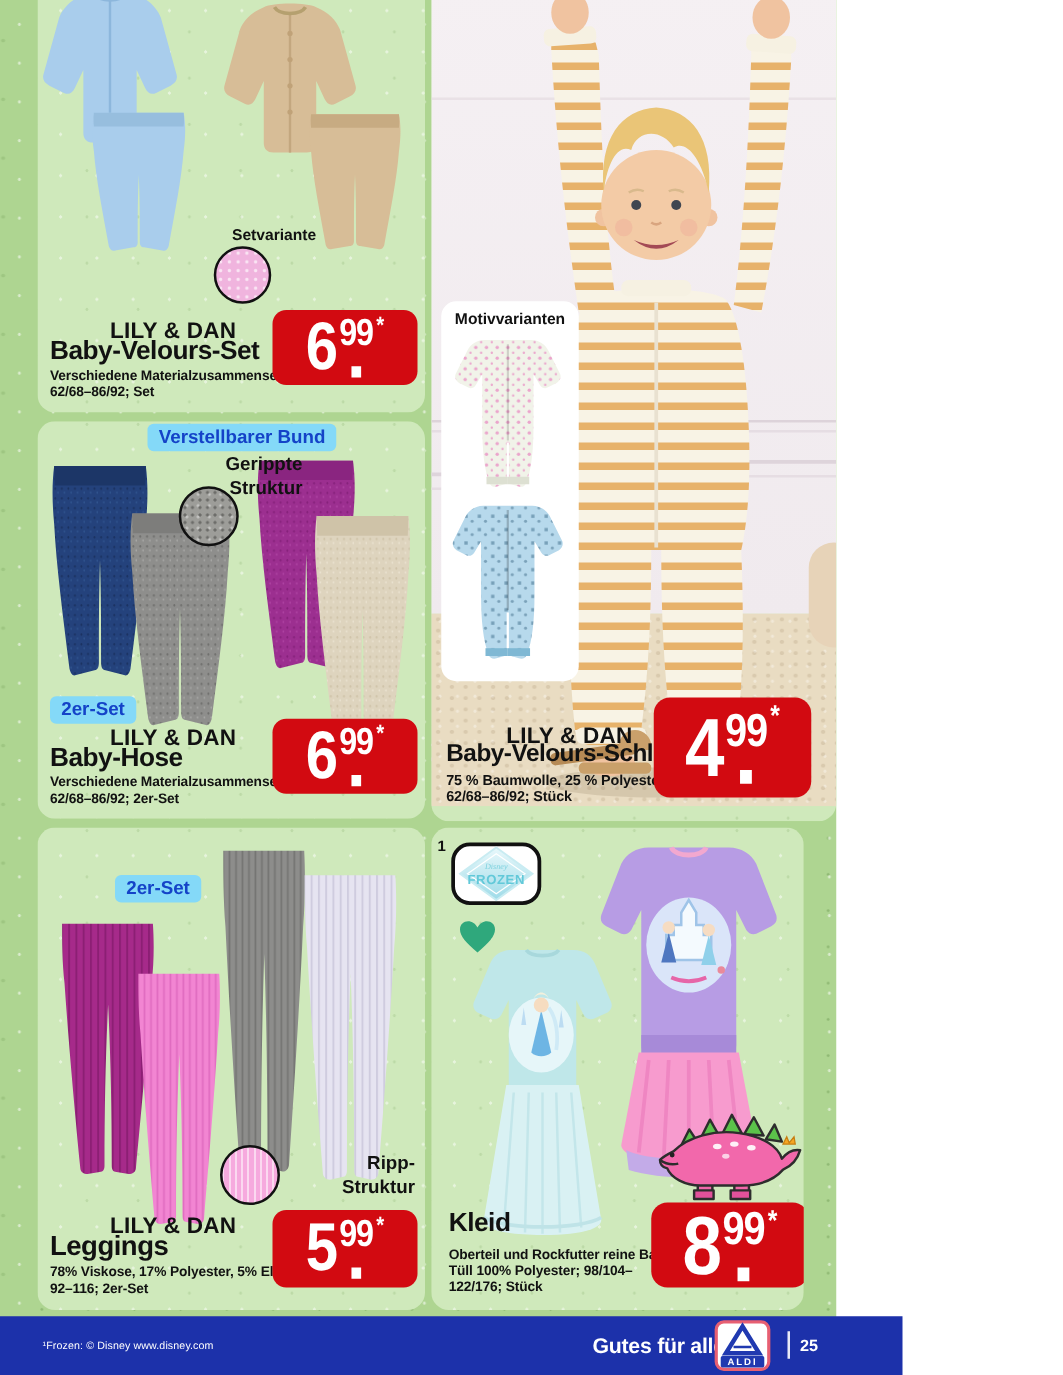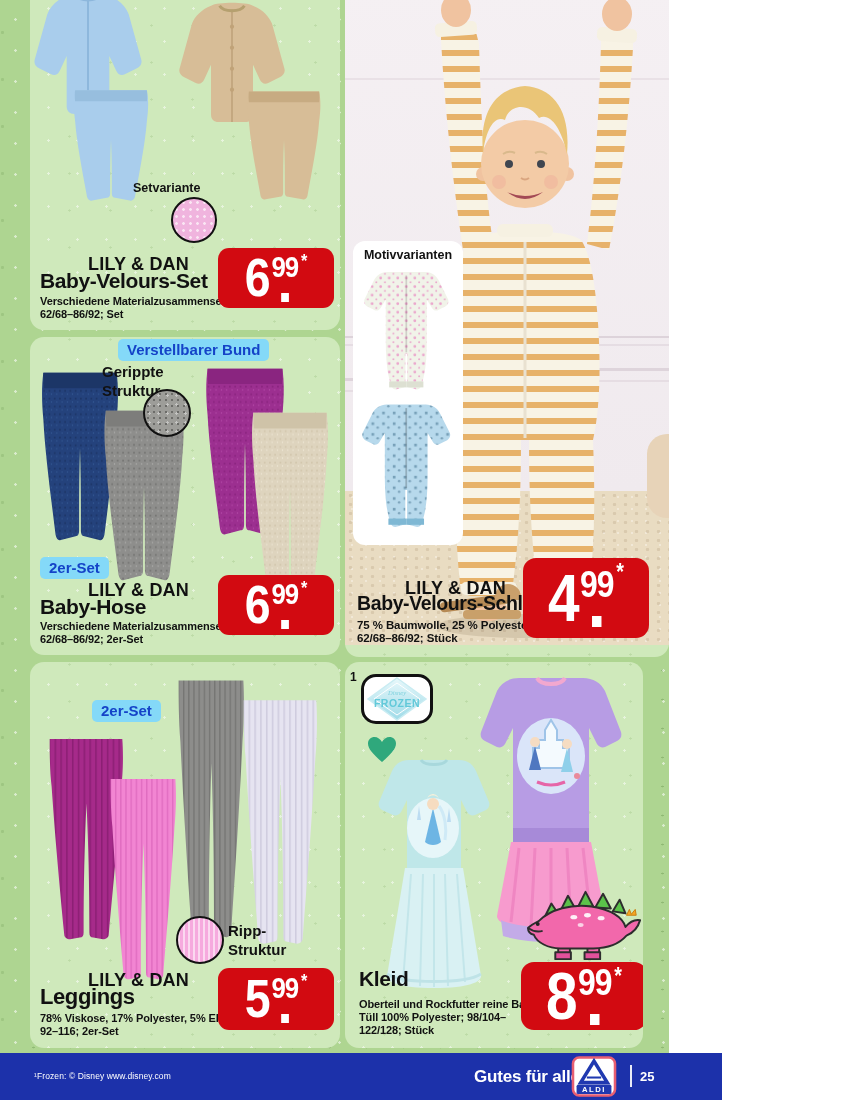--- a/index.html
+++ b/index.html
@@ -17,21 +17,21 @@
         background-image:
           radial-gradient(rgba(255,255,255,.5) 1px, transparent 1.3px),
           radial-gradient(rgba(92,140,60,.16) 1px, transparent 1.4px);
         background-size:29px 33px,41px 37px;
         background-position:4px 6px,19px 21px;}
   .abs{position:absolute;}
   
   .brand{position:absolute;font-size:18px;font-weight:700;letter-spacing:.2px;color:#111;white-space:nowrap;padding-left:48px;}
   .title{position:absolute;font-weight:800;letter-spacing:-.4px;color:#111;white-space:nowrap;}
   .desc{position:absolute;font-size:11px;font-weight:700;line-height:1.15;letter-spacing:-.1px;color:#111;white-space:nowrap;}
-  .anno{position:absolute;font-weight:700;font-size:15px;line-height:1.25;color:#111;text-align:left;}
+  .anno{position:absolute;font-weight:700;font-size:15px;line-height:1.25;color:#111;text-align:right;}
   .anno-sm{font-size:12.5px;}
   .pill{position:absolute;background:#84d9f8;color:#1443c8;font-weight:700;font-size:15px;
         line-height:1;padding:3px 9px 4px;border-radius:5px;white-space:nowrap;}
   .footnote{position:absolute;font-size:12px;font-weight:700;color:#111;}
   
   .swatch{position:absolute;border-radius:50%;border:2.5px solid #111;box-sizing:border-box;}
   .swatch-pink{background-color:#f0b4de;background-image:radial-gradient(rgba(255,255,255,.65) 1px, transparent 1.7px);background-size:7px 7px;}
   .swatch-gray{background-color:#9d9d99;background-image:radial-gradient(rgba(60,60,58,.5) 1px, transparent 1.5px),radial-gradient(rgba(255,255,255,.4) 1px, transparent 1.4px);background-size:6px 6px,9px 9px;}
   .swatch-rib{background-color:#f6aade;background-image:repeating-linear-gradient(90deg, rgba(255,255,255,.55) 0 1.5px, transparent 1.5px 5px);}
   
@@ -428,21 +428,21 @@
       <circle cx="13" cy="39" r="2" fill="#222"></circle>
       <ellipse cx="50" cy="32" rx="3.5" ry="2.2" fill="#fff" opacity=".9"></ellipse>
       <ellipse cx="64" cy="30" rx="3.5" ry="2.2" fill="#fff" opacity=".9"></ellipse>
       <ellipse cx="78" cy="33" rx="3.5" ry="2.2" fill="#fff" opacity=".9"></ellipse>
       <ellipse cx="57" cy="40" rx="3" ry="2" fill="#fff" opacity=".7"></ellipse>
       <path d="M104 30 l3 -6 l2 5 l4 -5 l1 6 Z" fill="#f5a623" stroke="#c77d10" stroke-width="1"></path>
     </svg>
     <div class="title" style="left:14px;top:305px;font-size:21px;">Kleid</div>
     <div class="desc" style="left:14px;top:336px;">Oberteil und Rockfutter reine Baumwolle,</div>
     <div class="desc" style="left:14px;top:349px;">Tüll 100% Polyester; 98/104–</div>
-    <div class="desc" style="left:14px;top:362px;">122/128; Stück</div>
+    <div class="desc" style="left:14px;top:362px;">122/176; Stück</div>
     <div class="badge badge-lg" style="left:176px;top:300px;width:126px;height:68px;border-radius:13px;">
       <div class="price">
         <span class="euros">8</span>
         <span class="cents-col">
               <span class="cents">99</span>
               <span class="dot"></span>
             </span>
         <span class="ast">*</span>
       </div>
     </div>

